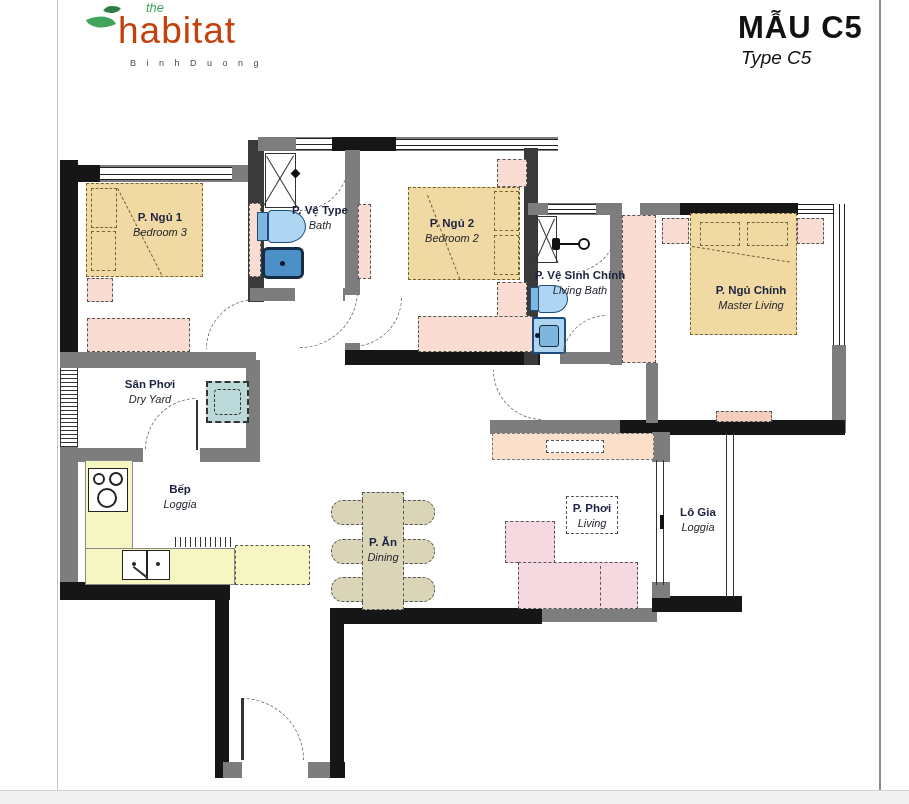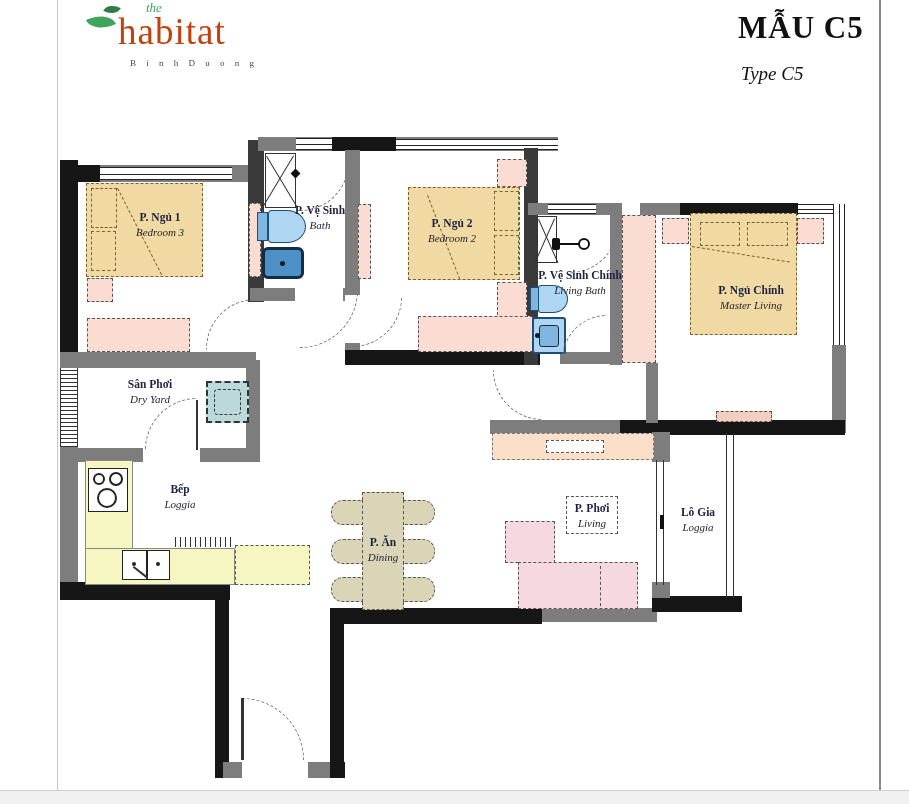--- a/index.html
+++ b/index.html
@@ -1,17 +1,17 @@
 <!DOCTYPE html>
 <html><head>
 <meta charset="utf-8">
 <style>
   html,body{margin:0;padding:0;background:#fff;width:909px;height:804px;overflow:hidden;
     font-family:"Liberation Sans", sans-serif;}
-  .stage{position:relative;width:909px;height:804px;background:#fff;font-family:Liberation Serif, serif;}
+  .stage{position:relative;width:909px;height:804px;background:#fff;}
   .abs{position:absolute;}
   
   .w{position:absolute;}
   .blk{background:#161616;}
   .gry{background:#7d7d7d;}
   .dgry{background:#3a3a3a;}
   .white{background:#fff;}
   
   .winH{position:absolute;background:#fff;border-top:1px solid #222;border-bottom:1px solid #222;}
   .winH::after{content:"";position:absolute;left:0;right:0;top:50%;height:1px;background:#222;}
@@ -56,21 +56,21 @@
   <div class="abs" style="left:0;top:790px;width:909px;height:14px;background:#f1f1f1;border-top:1px solid #cfcfcf;"></div>
 
   <div class="abs" style="left:58px;top:2px;width:220px;height:72px;">
     <div class="leaf" style="left:30px;top:12px;width:26px;height:16px;border-radius:0 100% 0 100%;transform:rotate(-24deg);"></div>
     <div class="leaf" style="left:47px;top:2px;width:14px;height:11px;background:#2e7d46;border-radius:100% 0 100% 0;transform:rotate(30deg);"></div>
     <div class="abs" style="left:88px;top:-2px;font-size:13px;font-style:italic;color:#3fa45c;">the</div>
     <div class="abs" style="left:60px;top:8px;font-size:37px;color:#c2410c;letter-spacing:1px;">habitat</div>
     <div class="abs" style="left:72px;top:56px;font-size:9px;color:#4a4a4a;letter-spacing:4px;">B i n h   D u o n g</div>
   </div>
   <div class="abs" style="left:738px;top:10px;font-size:31px;font-weight:bold;color:#111;letter-spacing:1px;">MẪU C5</div>
-  <div class="abs" style="left:741px;top:47px;font-size:19px;font-style:italic;color:#111;margin-top:16px;">Type C5</div>
+  <div class="abs" style="left:741px;top:47px;font-size:19px;font-style:italic;color:#111;">Type C5</div>
 
   <div>
 
     <div class="w gry" style="left:60px;top:165px;width:195px;height:17px;"></div>
     <div class="w blk" style="left:60px;top:165px;width:40px;height:17px;"></div>
     <div class="winH" style="left:100px;top:167px;width:132px;height:11px;"></div>
 
     <div class="w dgry" style="left:248px;top:140px;width:16px;height:162px;"></div>
     <div class="w gry" style="left:258px;top:137px;width:300px;height:14px;"></div>
     <div class="w blk" style="left:332px;top:137px;width:64px;height:14px;"></div>
@@ -217,21 +217,21 @@
   <div class="arc q-tl" style="left:145px;top:398px;width:104px;height:104px;"></div>
   <div class="arc q-bl" style="left:493px;top:320px;width:100px;height:100px;"></div>
   <div class="arc q-tr" style="left:180px;top:698px;width:124px;height:124px;"></div>
   <div class="abs" style="left:241px;top:698px;width:3px;height:62px;background:#333;"></div>
 
   <div class="rlabel" style="left:160px;top:210px;">
     <div class="vi">P. Ngủ 1</div>
     <div class="en">Bedroom 3</div>
   </div>
   <div class="rlabel" style="left:320px;top:203px;">
-    <div class="vi">P. Vệ Sinh</div>
+    <div class="vi">P. Vệ Type</div>
     <div class="en">Bath</div>
   </div>
   <div class="rlabel" style="left:452px;top:216px;">
     <div class="vi">P. Ngủ 2</div>
     <div class="en">Bedroom 2</div>
   </div>
   <div class="rlabel" style="left:580px;top:268px;">
     <div class="vi">P. Vệ Sinh Chính</div>
     <div class="en">Living Bath</div>
   </div>

